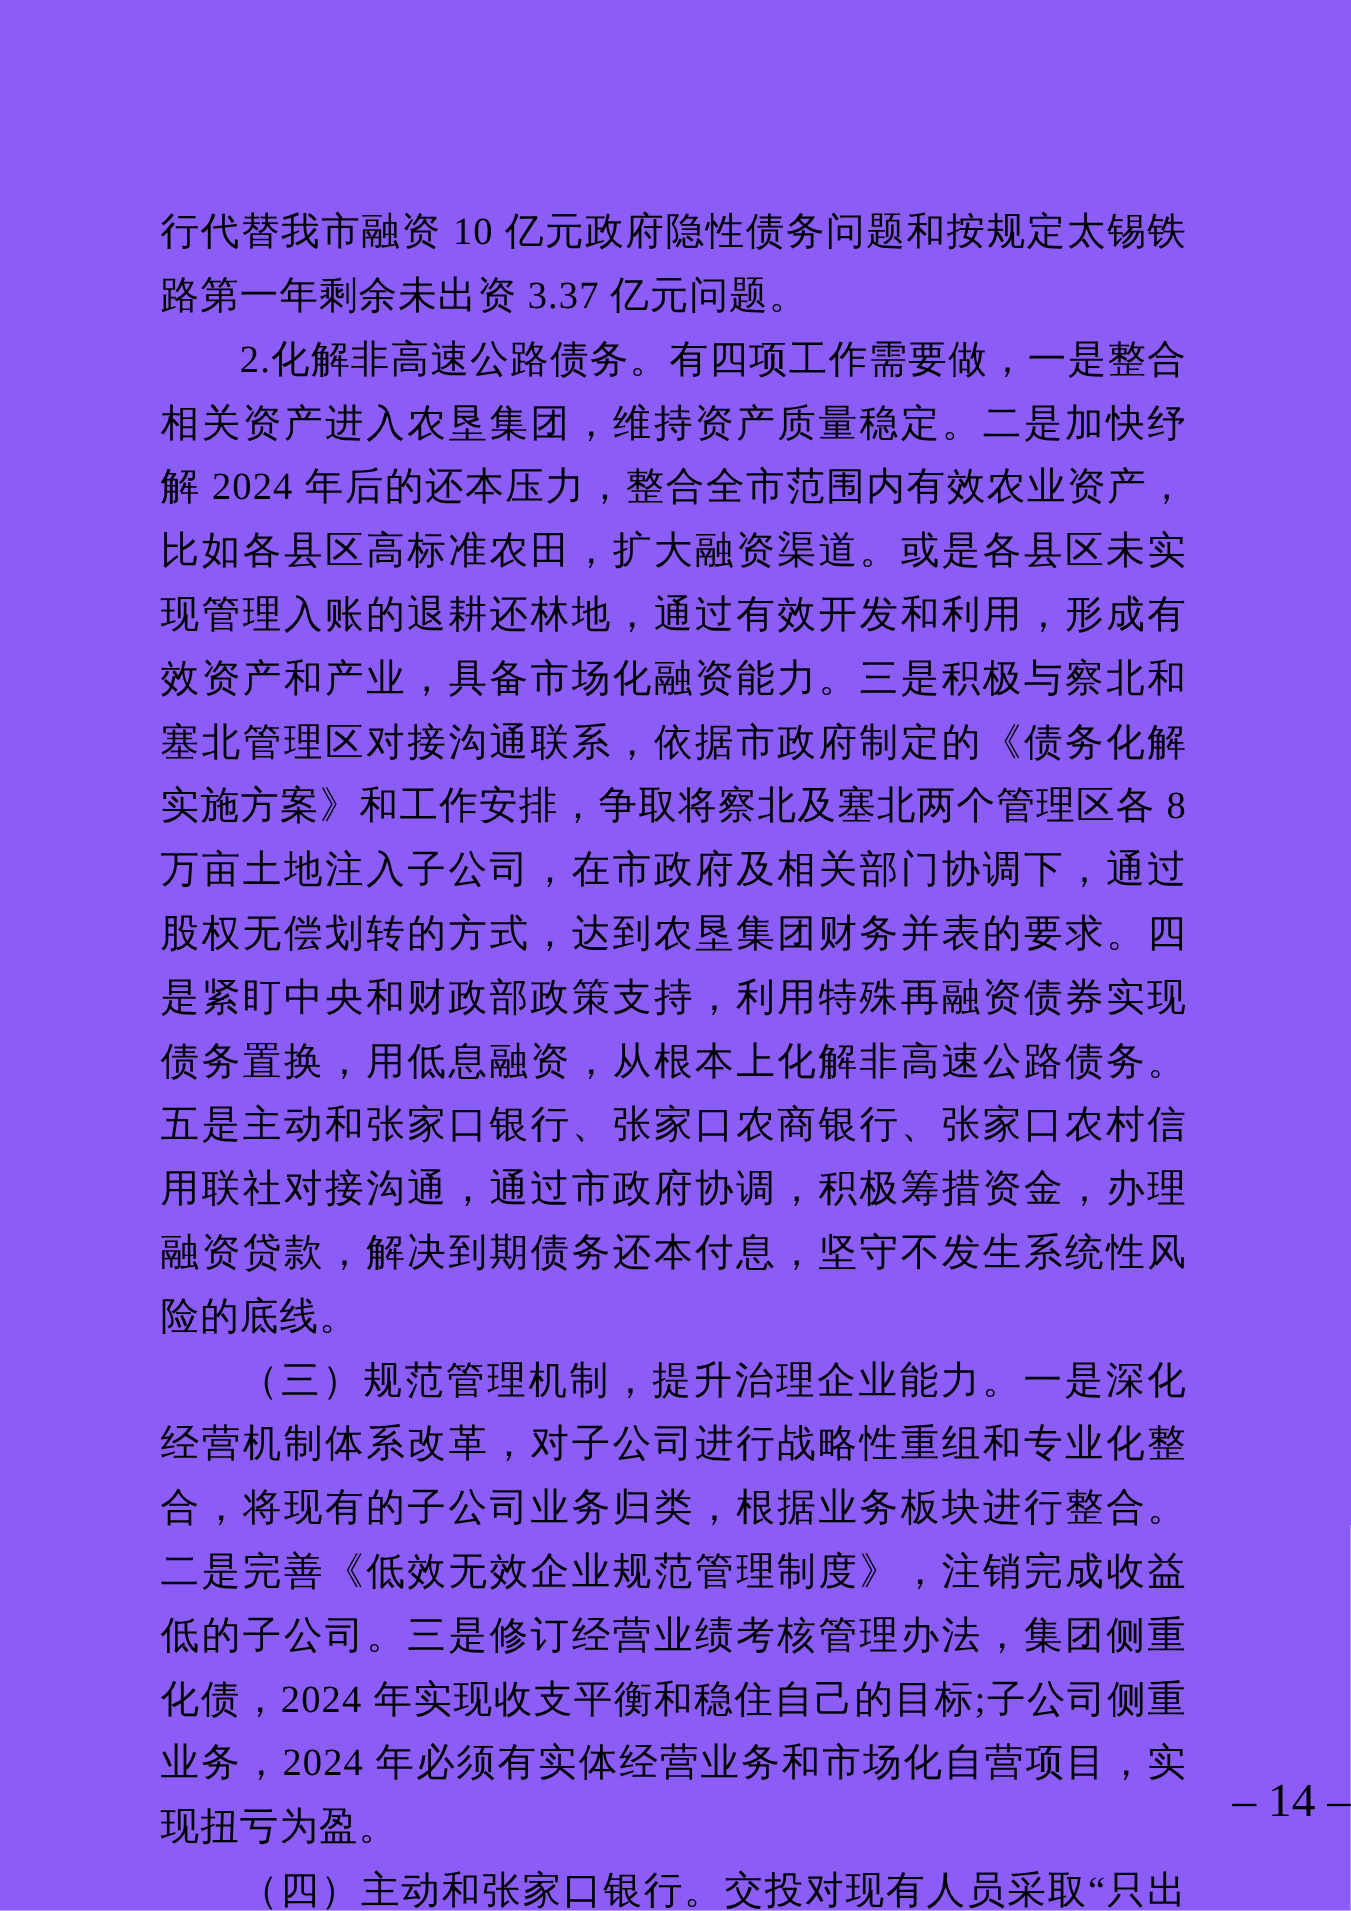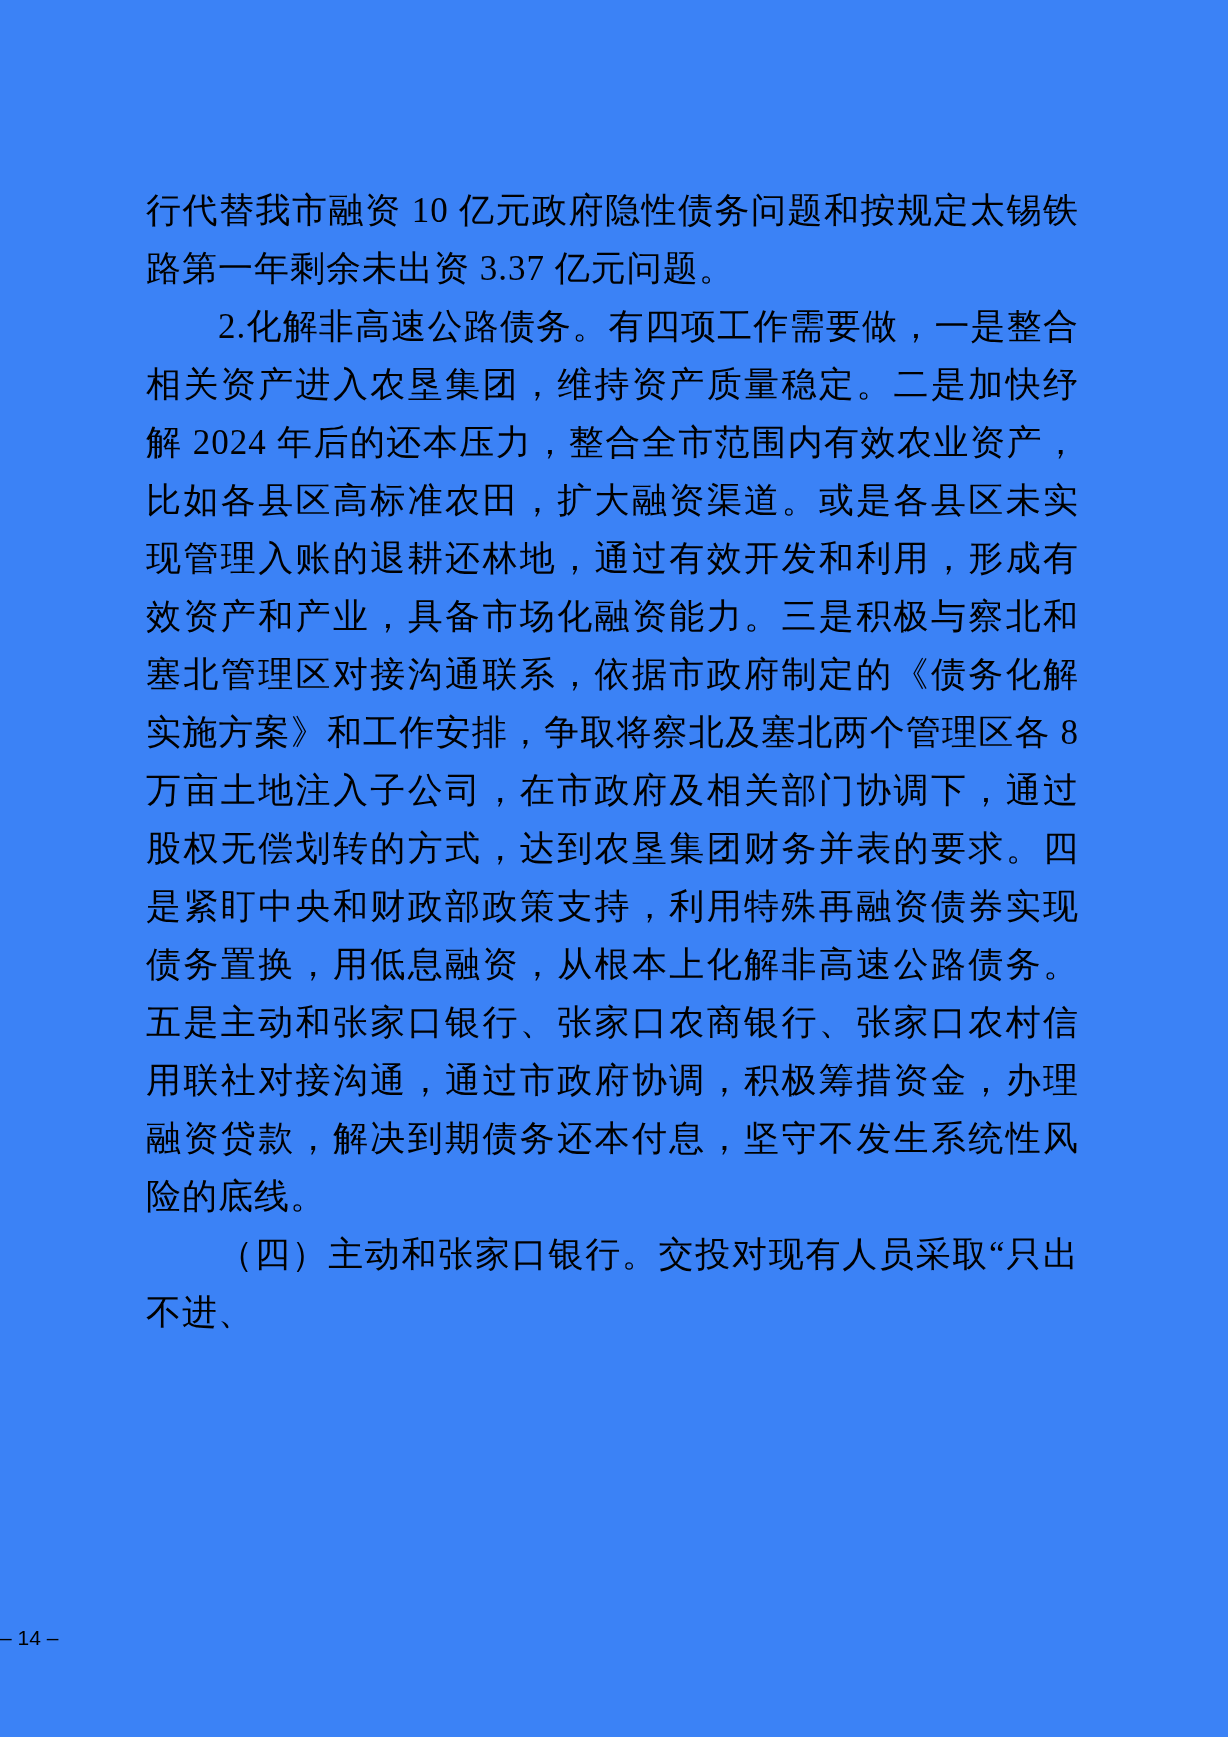--- a/index.html
+++ b/index.html
@@ -9,21 +9,21 @@
   }
   body {
     width: 1228px;
     height: 1737px;
     position: relative;
     overflow: hidden;
   }
   .page {
     position: absolute;
     inset: 0;
-    background: #3b82f6;
+    background: #8b5cf6;
   }
   .doc-body {
     position: absolute;
     left: 146px;
     top: 182px;
     width: 933px;
     color: #000000;
     font-family: "Liberation Serif", "DejaVu Serif", serif;
     font-size: 35px;
     line-height: 58px;
@@ -38,32 +38,33 @@
   .doc-body p.para.no-indent {
     text-indent: 0;
   }
   .seg { font-weight: normal; }
   .seg.bold { font-weight: normal; }
   .page-footer {
     position: absolute;
     top: 1618px;
     left: 0;
     width: 100%;
-    text-align: left;
+    text-align: right;
     color: #000000;
-    font-family: Liberation Sans, sans-serif;
-    font-size: 21px;
+    font-family: Liberation Serif, serif;
+    font-size: 43px;
     line-height: 40px;
   }
 </style>
 </head>
 <body style="background: rgb(255, 255, 255);">
 
 <div class="page">
   <div class="doc-body" style="color: rgb(0, 0, 0);">
       <p class="para no-indent"><span class="seg">行代替我市融资 10 亿元政府隐性债务问题和按规定太锡铁路第一年剩余未出资 3.37 亿元问题。</span></p>
       <p class="para"><span class="seg bold">2.化解非高速公路债务。</span><span class="seg">有四项工作需要做，</span><span class="seg bold">一是</span><span class="seg">整合相关资产进入农垦集团，维持资产质量稳定。</span><span class="seg bold">二是</span><span class="seg">加快纾解 2024 年后的还本压力，整合全市范围内有效农业资产，比如各县区高标准农田，扩大融资渠道。或是各县区未实现管理入账的退耕还林地，通过有效开发和利用，形成有效资产和产业，具备市场化融资能力。</span><span class="seg bold">三是</span><span class="seg">积极与察北和塞北管理区对接沟通联系，依据市政府制定的《债务化解实施方案》和工作安排，争取将察北及塞北两个管理区各 8 万亩土地注入子公司，在市政府及相关部门协调下，通过股权无偿划转的方式，达到农垦集团财务并表的要求。</span><span class="seg bold">四是</span><span class="seg">紧盯中央和财政部政策支持，利用特殊再融资债券实现债务置换，用低息融资，从根本上化解非高速公路债务。</span><span class="seg bold">五是</span><span class="seg">主动和张家口银行、张家口农商银行、张家口农村信用联社对接沟通，通过市政府协调，积极筹措资金，办理融资贷款，解决到期债务还本付息，坚守不发生系统性风险的底线。</span></p>
+      <p class="para"><span class="seg bold">（三）规范管理机制，提升治理企业能力。</span><span class="seg">一是深化经营机制体系改革，对子公司进行战略性重组和专业化整合，将现有的子公司业务归类，根据业务板块进行整合。二是完善《低效无效企业规范管理制度》，注销完成收益低的子公司。三是修订经营业绩考核管理办法，集团侧重化债，2024 年实现收支平衡和稳住自己的目标;子公司侧重业务，2024 年必须有实体经营业务和市场化自营项目，实现扭亏为盈。</span></p>
       <p class="para"><span class="seg bold">（四）主动和张家口银行。</span><span class="seg">交投对现有人员采取“只出不进、</span></p>
     </div>
   <div class="page-footer">
     <span>– 14 –</span>
   </div>
 </div>
 
 </body></html>

